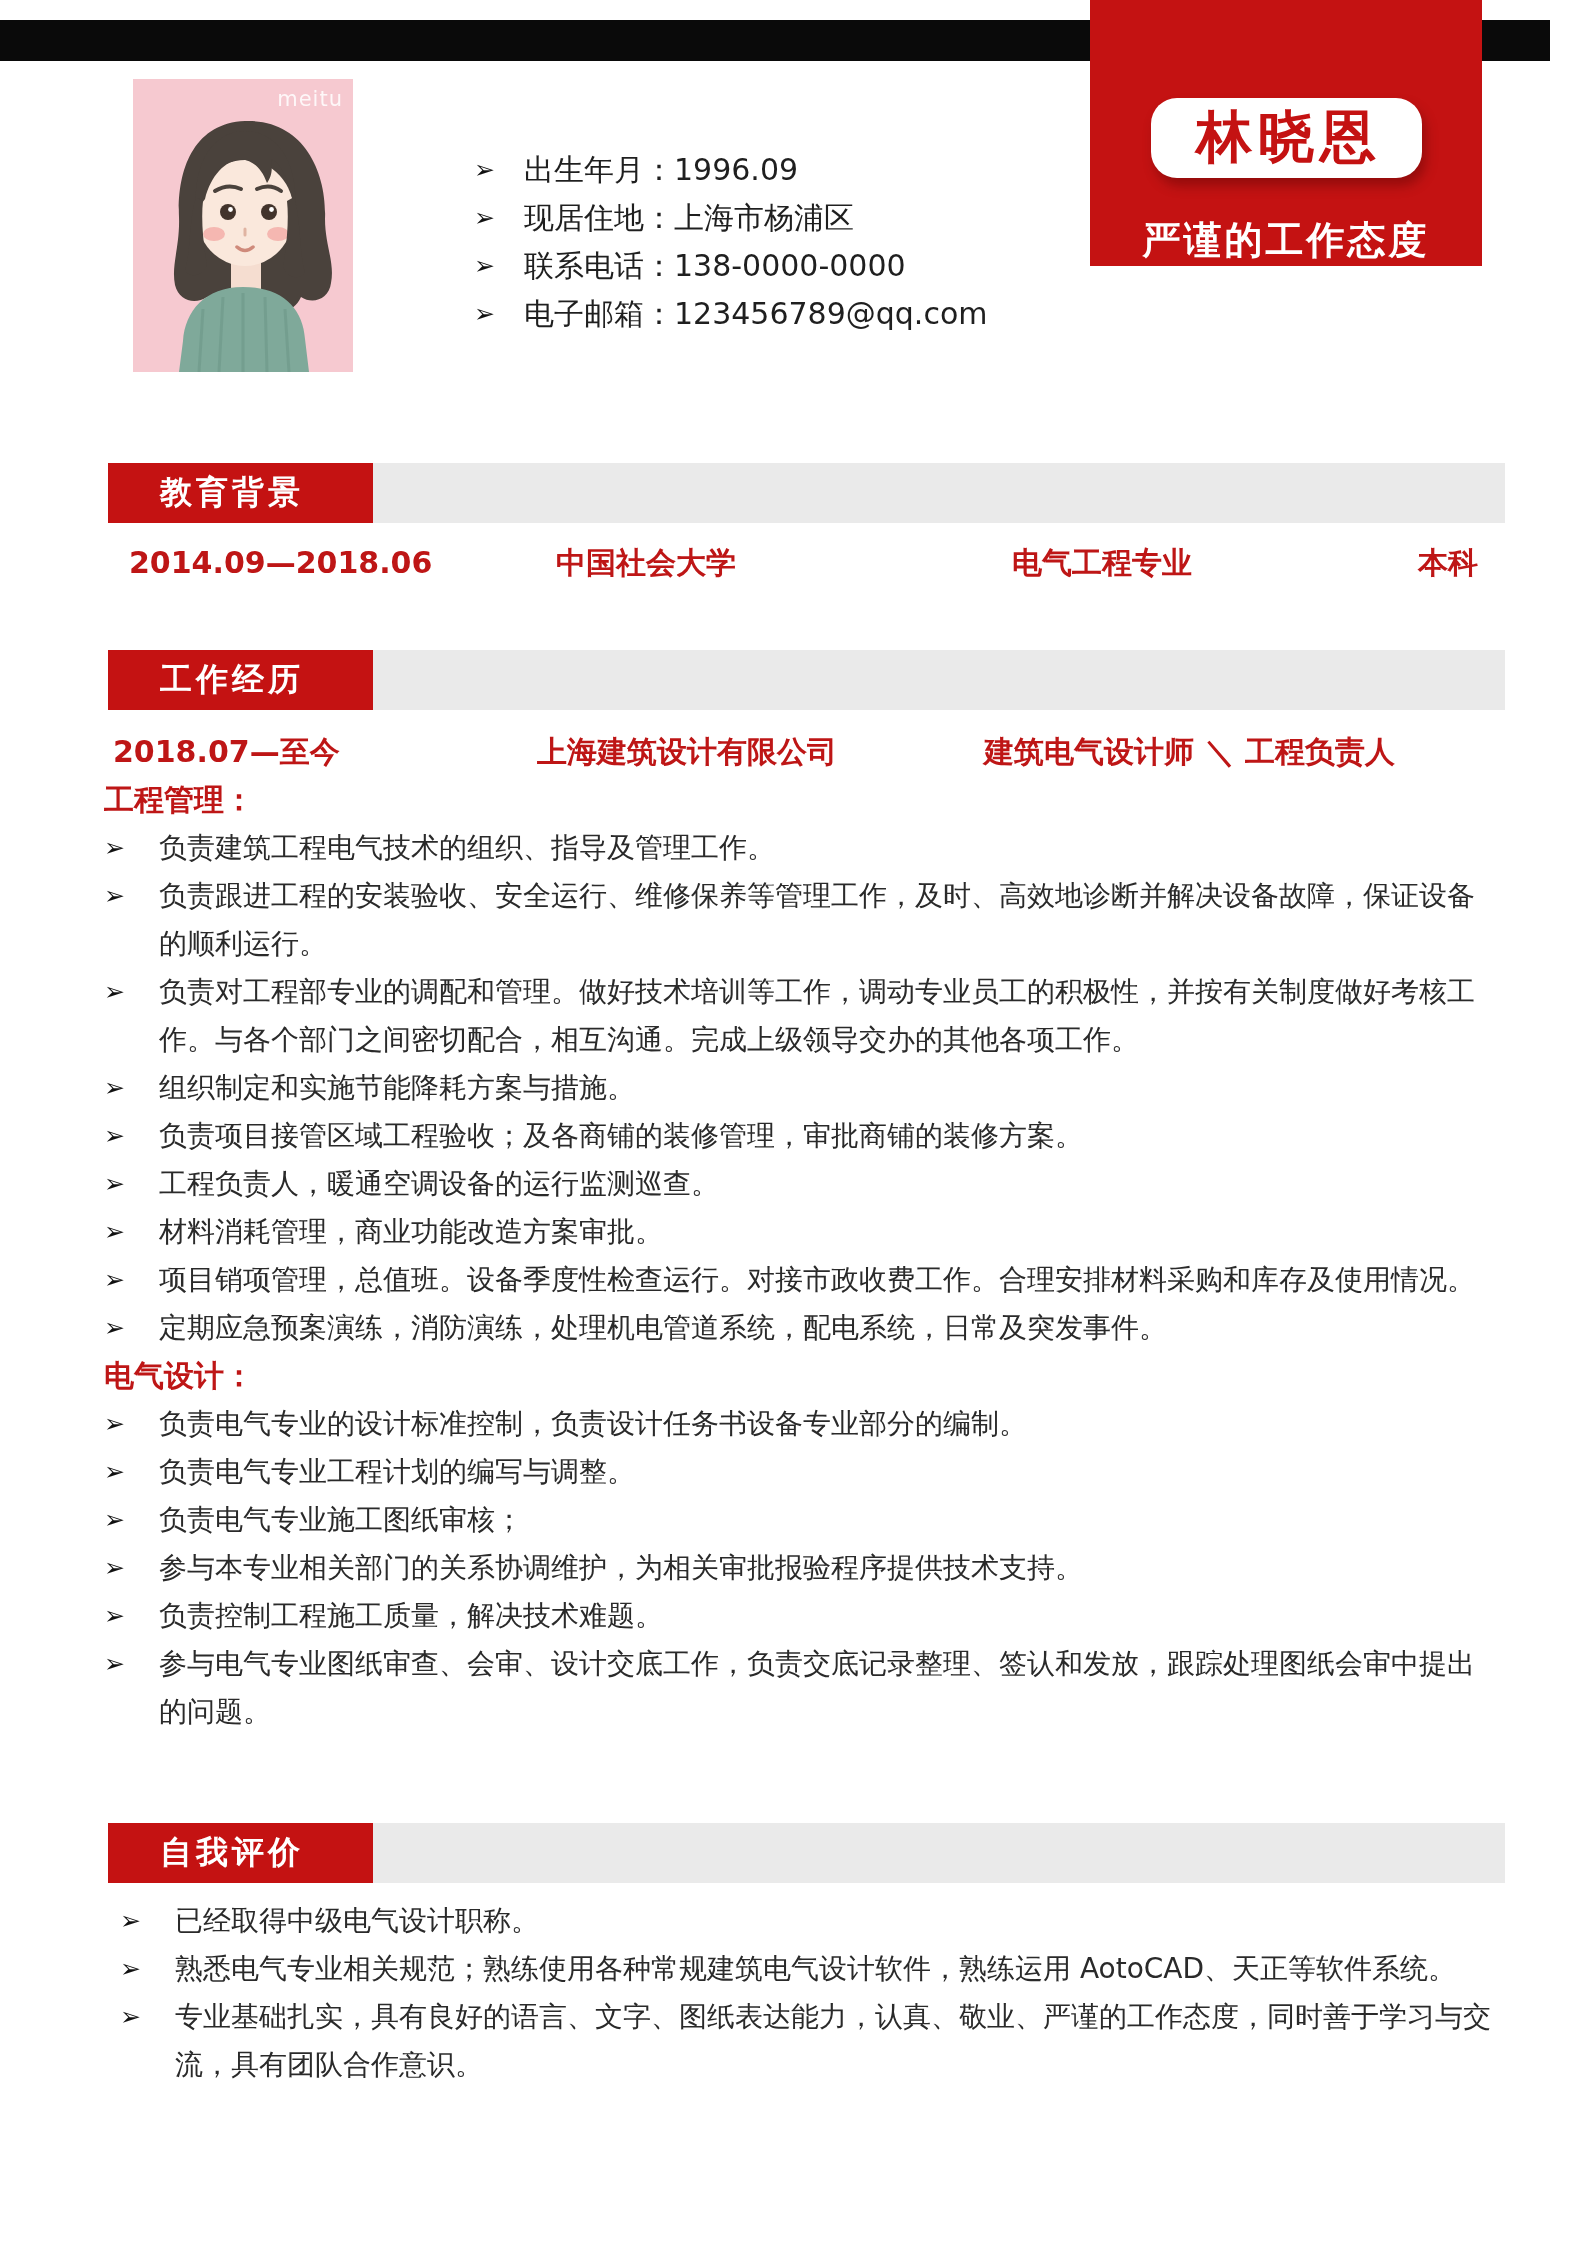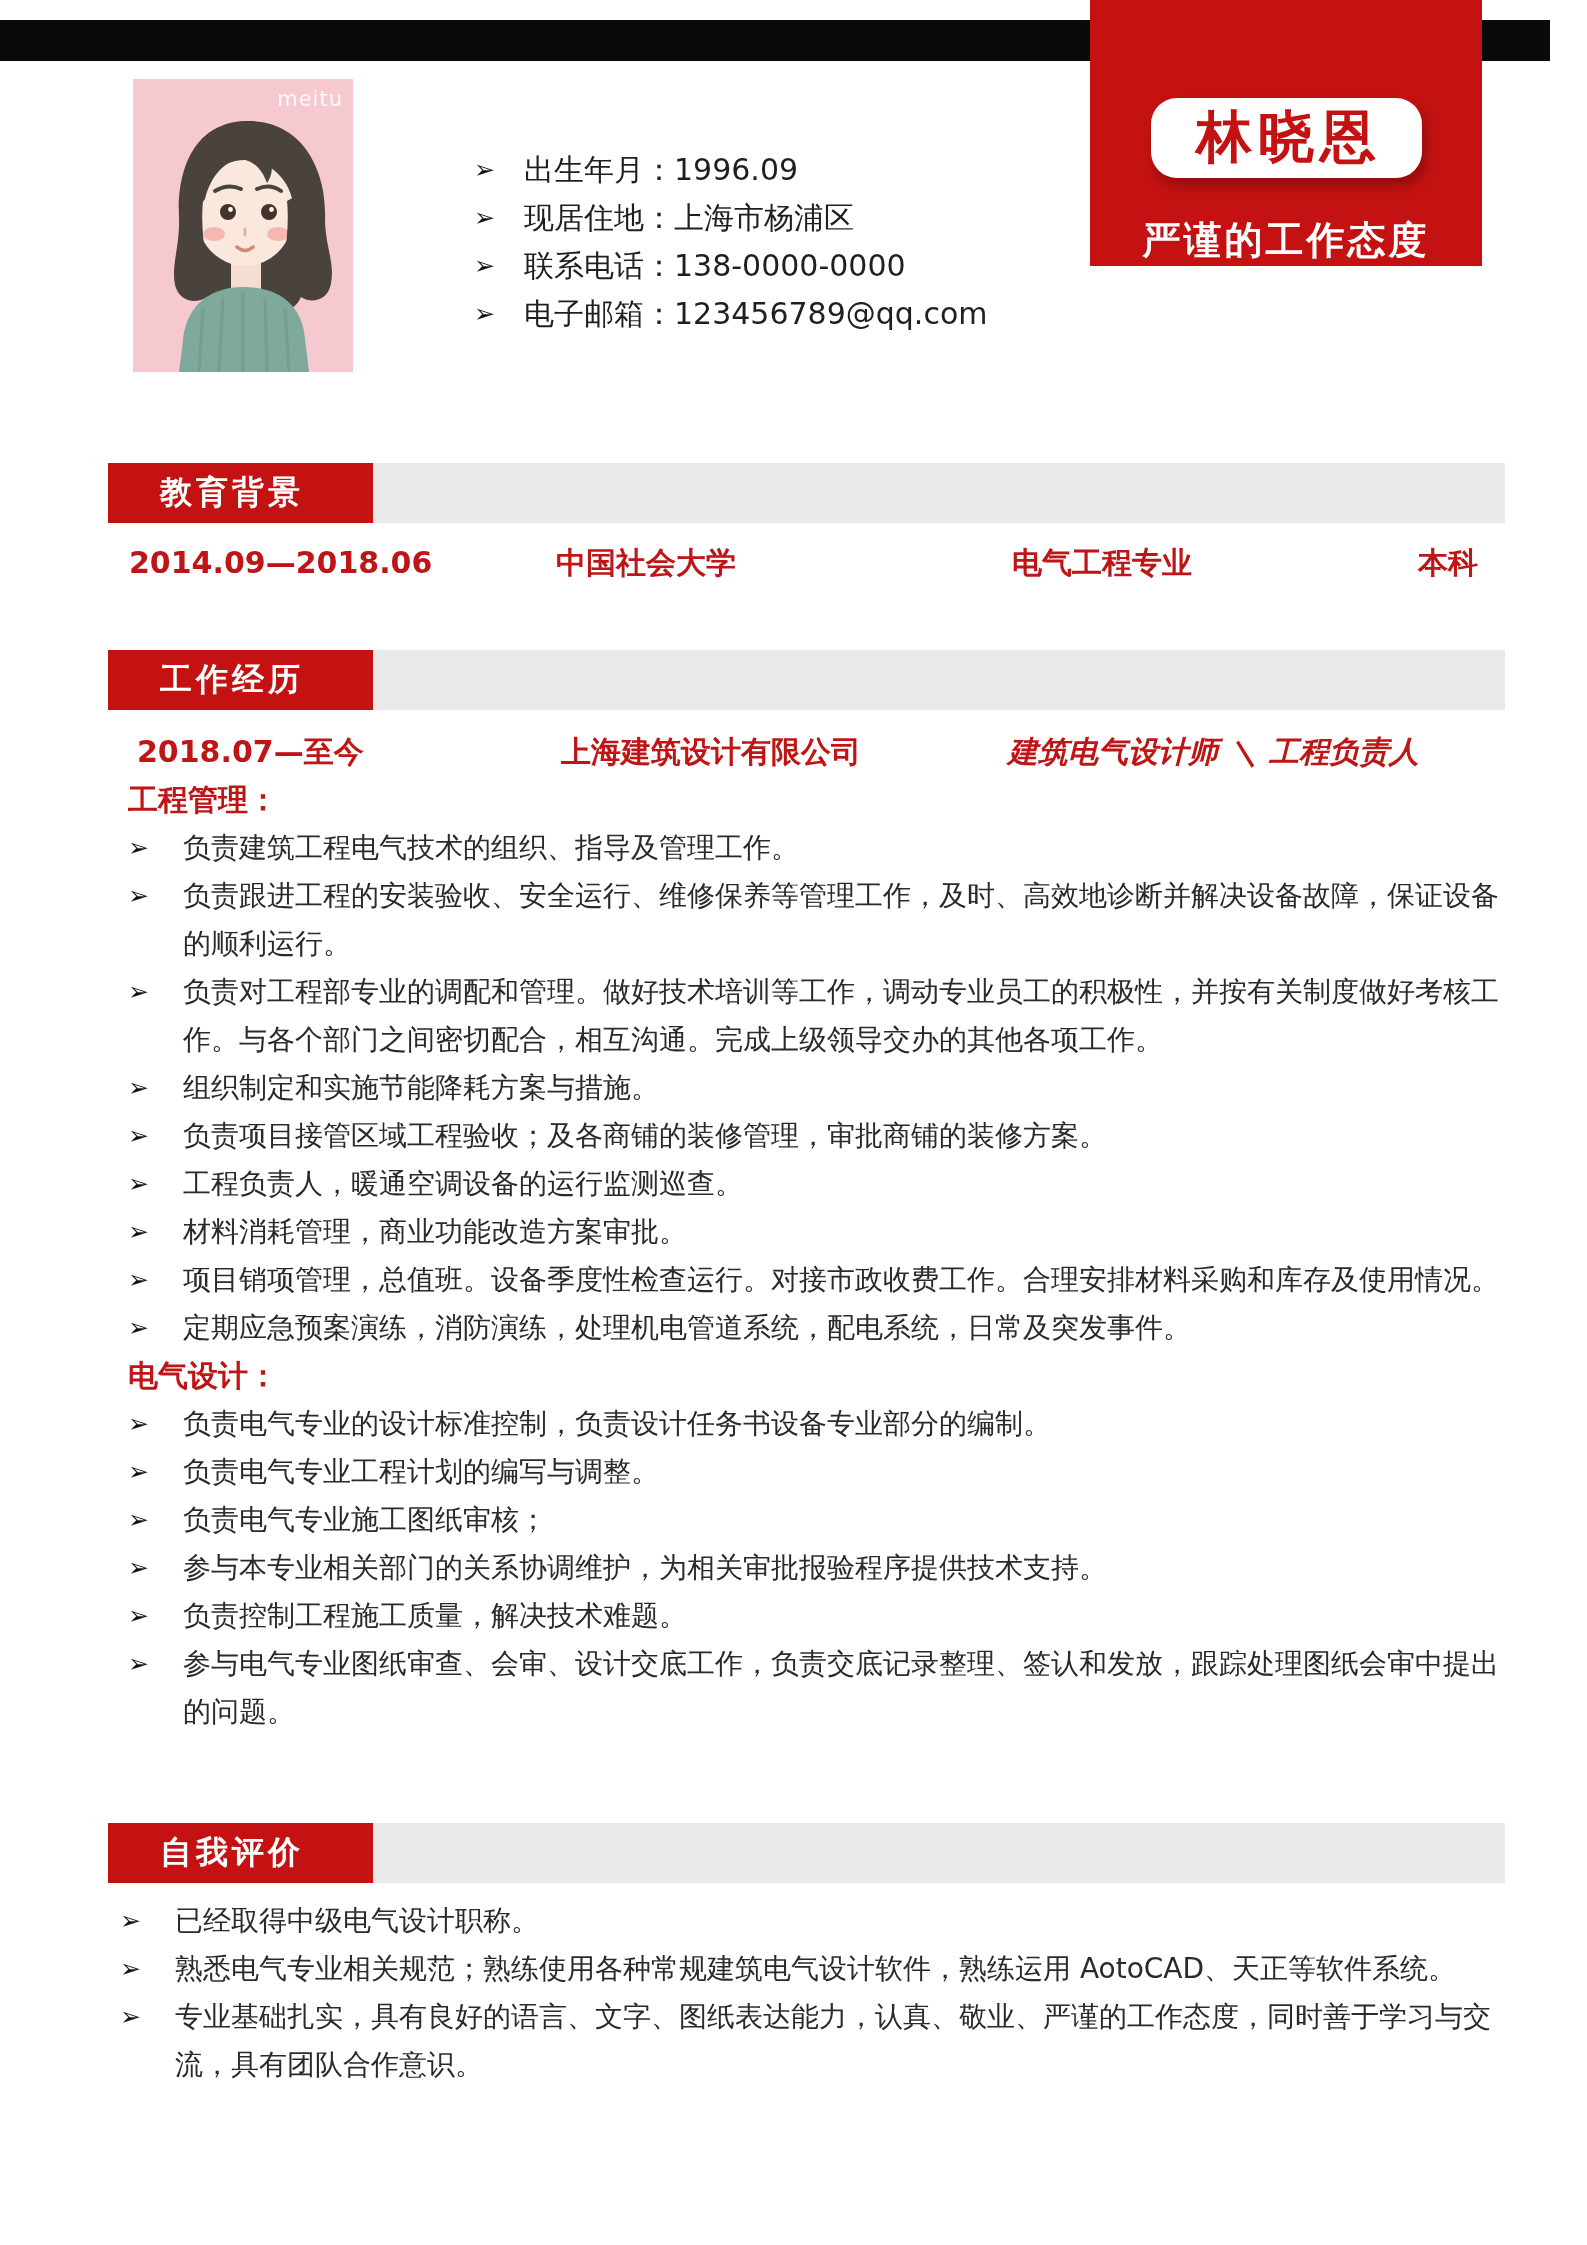--- a/index.html
+++ b/index.html
@@ -33,28 +33,28 @@
   .header-red{width:265px;background:#c41212;color:#ffffff;font-size:32px;font-weight:bold;
     letter-spacing:4px;display:flex;align-items:center;padding-left:52px;box-sizing:border-box;}
   .header-gray{flex:1;background:#eaeaea;}
   .hdr-edu{top:463px;}
   .hdr-work{top:650px;}
   .hdr-eval{top:1823px;}
   
   .info-row{position:relative;height:48px;line-height:48px;font-size:30px;font-weight:bold;color:#be1616;}
   .info-row span{position:absolute;white-space:nowrap;}
   .edu-block{position:absolute;left:108px;top:539px;width:1397px;z-index:2;}
-  .work-block{position:absolute;left:116px;top:728px;width:1397px;z-index:2;}
+  .work-block{position:absolute;left:92px;top:728px;width:1397px;z-index:2;}
   .eval-block{position:absolute;left:108px;top:1897px;width:1397px;z-index:2;}
   .col-period{left:9px;margin-left:12px;}
   .col-school{left:448px;}
   .col-major{left:904px;}
   .col-degree{left:1310px;}
   .col-company{left:445px;}
-  .col-title{left:892px;font-style:italic;}
+  .col-title{left:892px;}
   
   .subtitle{padding-left:12px;line-height:48px;font-size:30px;font-weight:bold;color:#be1616;}
   .bullet{display:flex;padding-left:12px;}
   .bullet .arrow{width:55px;flex:0 0 55px;font-size:25px;line-height:48px;color:#111;}
   .bullet .btext{width:1340px;font-size:28px;line-height:48px;color:#2a2a2a;
     word-break:break-all;overflow-wrap:anywhere;}
 </style>
 </head>
 <body>
 

